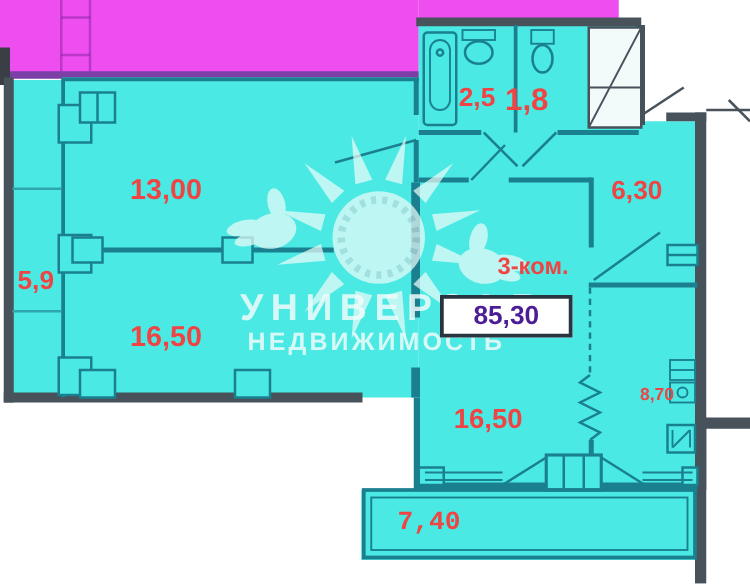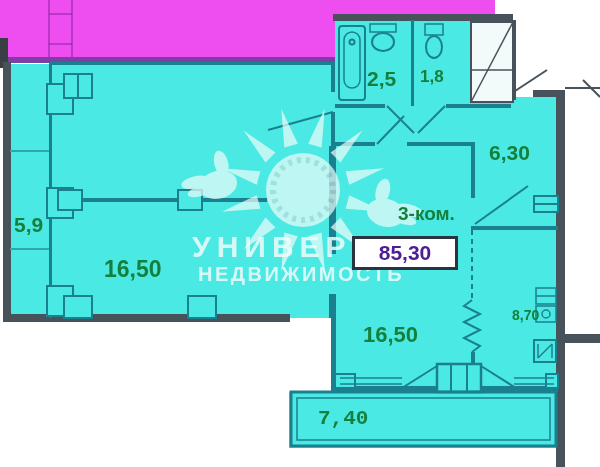--- a/index.html
+++ b/index.html
@@ -1,19 +1,19 @@
 <!DOCTYPE html>
 <html><head>
 <meta charset="utf-8">
 <style>
   html,body{margin:0;padding:0;background:#fff;}
   #stage{position:relative;width:600px;height:467px;background:#ffffff;overflow:hidden;
          font-family:"Liberation Sans", sans-serif;}
   #plan-svg{position:absolute;left:0;top:0;}
-  .lbl{position:absolute;color:#15803d;font-weight:700;white-space:nowrap;line-height:1;}
+  .lbl{position:absolute;color:#ef4444;font-weight:700;white-space:nowrap;line-height:1;}
   .wm-text{position:absolute;color:rgba(238,252,250,0.85);font-weight:700;white-space:nowrap;line-height:1;}
   .total-box{position:absolute;left:352px;top:236px;width:100px;height:28px;background:#ffffff;
              border:3px solid #2A3440;display:flex;align-items:center;justify-content:center;}
   .total-box span{color:#4c1d95;font-size:21px;font-weight:700;}
 </style>
 </head>
 <body>
 
 <div id="stage">
 
@@ -178,24 +178,25 @@
       <ellipse cx="-16" cy="12" rx="12" ry="5"></ellipse>
       <ellipse cx="12" cy="-10" rx="7" ry="13"></ellipse>
     </g>
     <use href="#wm-hand" transform="translate(604,28) scale(-1,1)"></use>
   </g>
 </svg>
 
 <div class="wm-text" style="left:192px;top:232px;font-size:30px;letter-spacing:6px;">УНИВЕРСАЛ</div>
 <div class="wm-text" style="left:198px;top:264px;font-size:20px;letter-spacing:2.5px;text-align:right;">НЕДВИЖИМОСТЬ</div>
 
+<div class="lbl" style="left:104px;top:140px;font-size:23px;">13,00</div>
 <div class="lbl" style="left:14px;top:214px;font-size:21px;">5,9</div>
 <div class="lbl" style="left:104px;top:258px;font-size:23px;">16,50</div>
 <div class="lbl" style="left:367px;top:68px;font-size:21px;">2,5</div>
-<div class="lbl" style="left:420px;top:68px;font-size:17px;">1,8</div>
+<div class="lbl" style="left:404px;top:68px;font-size:25px;">1,8</div>
 <div class="lbl" style="left:489px;top:142px;font-size:21px;">6,30</div>
 <div class="lbl" style="left:363px;top:324px;font-size:22px;">16,50</div>
 <div class="lbl" style="left:484px;top:308px;font-size:14px;margin-left:28px;">8,70</div>
 <div class="lbl" style="left:318px;top:408px;font-size:21px;font-family:Liberation Mono, monospace;">7,40</div>
 
 <div class="lbl" style="left:366px;top:204px;font-size:19px;margin-left:32px;">3-ком.</div>
 <div class="total-box">
   <span>85,30</span>
 </div>
 

